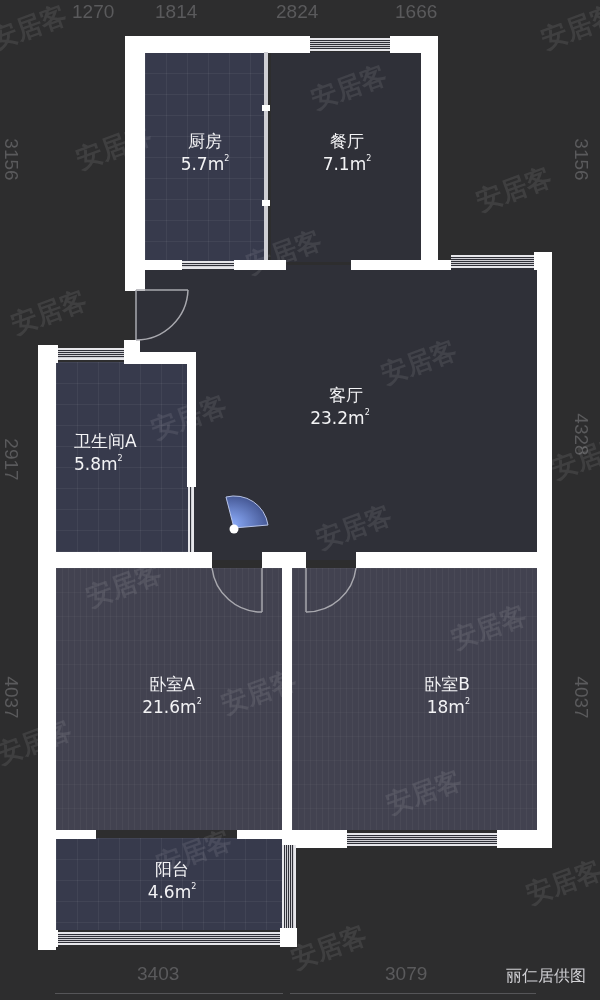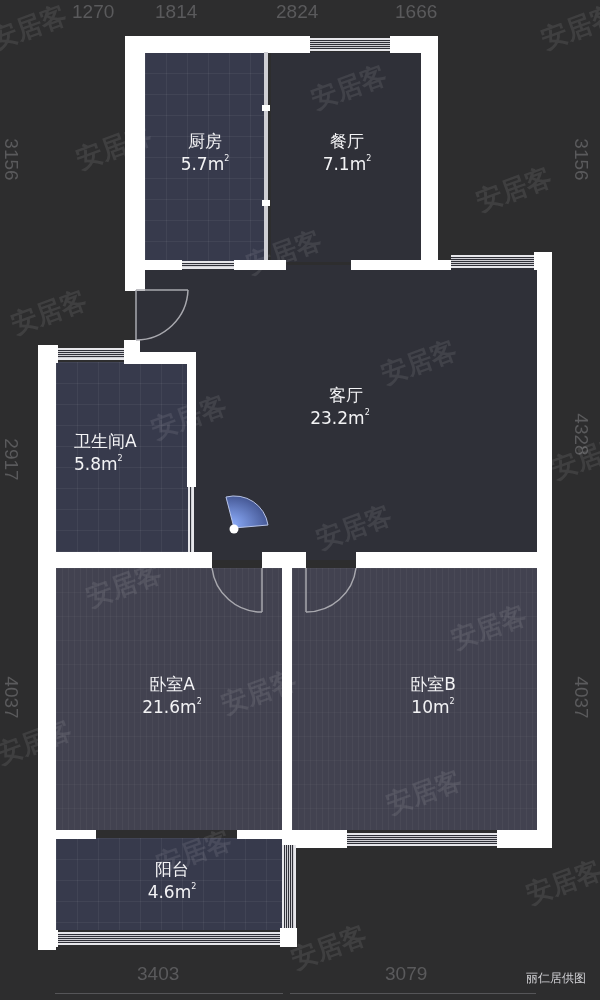--- a/index.html
+++ b/index.html
@@ -11,21 +11,21 @@
   .plain{background:#2f3038;}
   .wood{background-color:#424250;background-image:linear-gradient(90deg,rgba(255,255,255,0.035) 1px,transparent 1px),linear-gradient(rgba(255,255,255,0.03) 1px,transparent 1px);background-size:6px 6px,24px 24px;}
   .wall{position:absolute;background:#ffffff;}
   .win{position:absolute;background:#9b9ba2;}
   .win.h{border-top:2px solid #e6e6ea;border-bottom:2px solid #e6e6ea;box-sizing:border-box;background:repeating-linear-gradient(#2f3038 0 1px,#cfcfd4 1px 2px);}
   .win.v{border-left:2px solid #e6e6ea;border-right:2px solid #e6e6ea;box-sizing:border-box;background:repeating-linear-gradient(90deg,#2f3038 0 1px,#cfcfd4 1px 2px);}
   .label{position:absolute;color:#f3f3f5;text-align:center;line-height:1.35;font-size:17px;}
   .label .area{font-size:17px;}
   .label sup{font-size:8px;vertical-align:9px;}
   .wm{position:absolute;color:rgba(255,255,255,0.09);font-size:26px;font-weight:bold;transform:rotate(-20deg);white-space:nowrap;}
-  .credit{position:absolute;right:14px;bottom:13px;color:#d0d0d4;font-size:12px;}
+  .credit{position:absolute;right:14px;bottom:13px;color:#d0d0d4;font-size:16px;}
   .rule{position:absolute;background:#555558;height:1px;}
   svg.over{position:absolute;left:0;top:0;}
 </style>
 </head>
 <body>
 
 <div class="dim" style="left:72px;top:2px;">1270</div>
 <div class="dim" style="left:155px;top:2px;">1814</div>
 <div class="dim" style="left:276px;top:2px;">2824</div>
 <div class="dim" style="left:395px;top:2px;">1666</div>
@@ -159,22 +159,22 @@
   <div class="area"><span>23.2m</span><sup>2</sup></div>
 </div>
 <div class="label" style="left:74px;top:430px;width:100px;text-align:left;">
   <div>卫生间A</div>
   <div class="area"><span>5.8m</span><sup>2</sup></div>
 </div>
 <div class="label" style="left:122px;top:673px;width:100px;">
   <div>卧室A</div>
   <div class="area"><span>21.6m</span><sup>2</sup></div>
 </div>
-<div class="label" style="left:388px;top:673px;width:90px;text-align:center;">
+<div class="label" style="left:380px;top:673px;width:90px;text-align:right;">
   <div>卧室B</div>
-  <div class="area"><span>10m</span><sup>2</sup></div>
+  <div class="area"><span>18m</span><sup>2</sup></div>
 </div>
 <div class="label" style="left:122px;top:858px;width:100px;">
   <div>阳台</div>
   <div class="area"><span>4.6m</span><sup>2</sup></div>
 </div>
 
 <div class="credit">丽仁居供图</div>
 
 </body></html>

